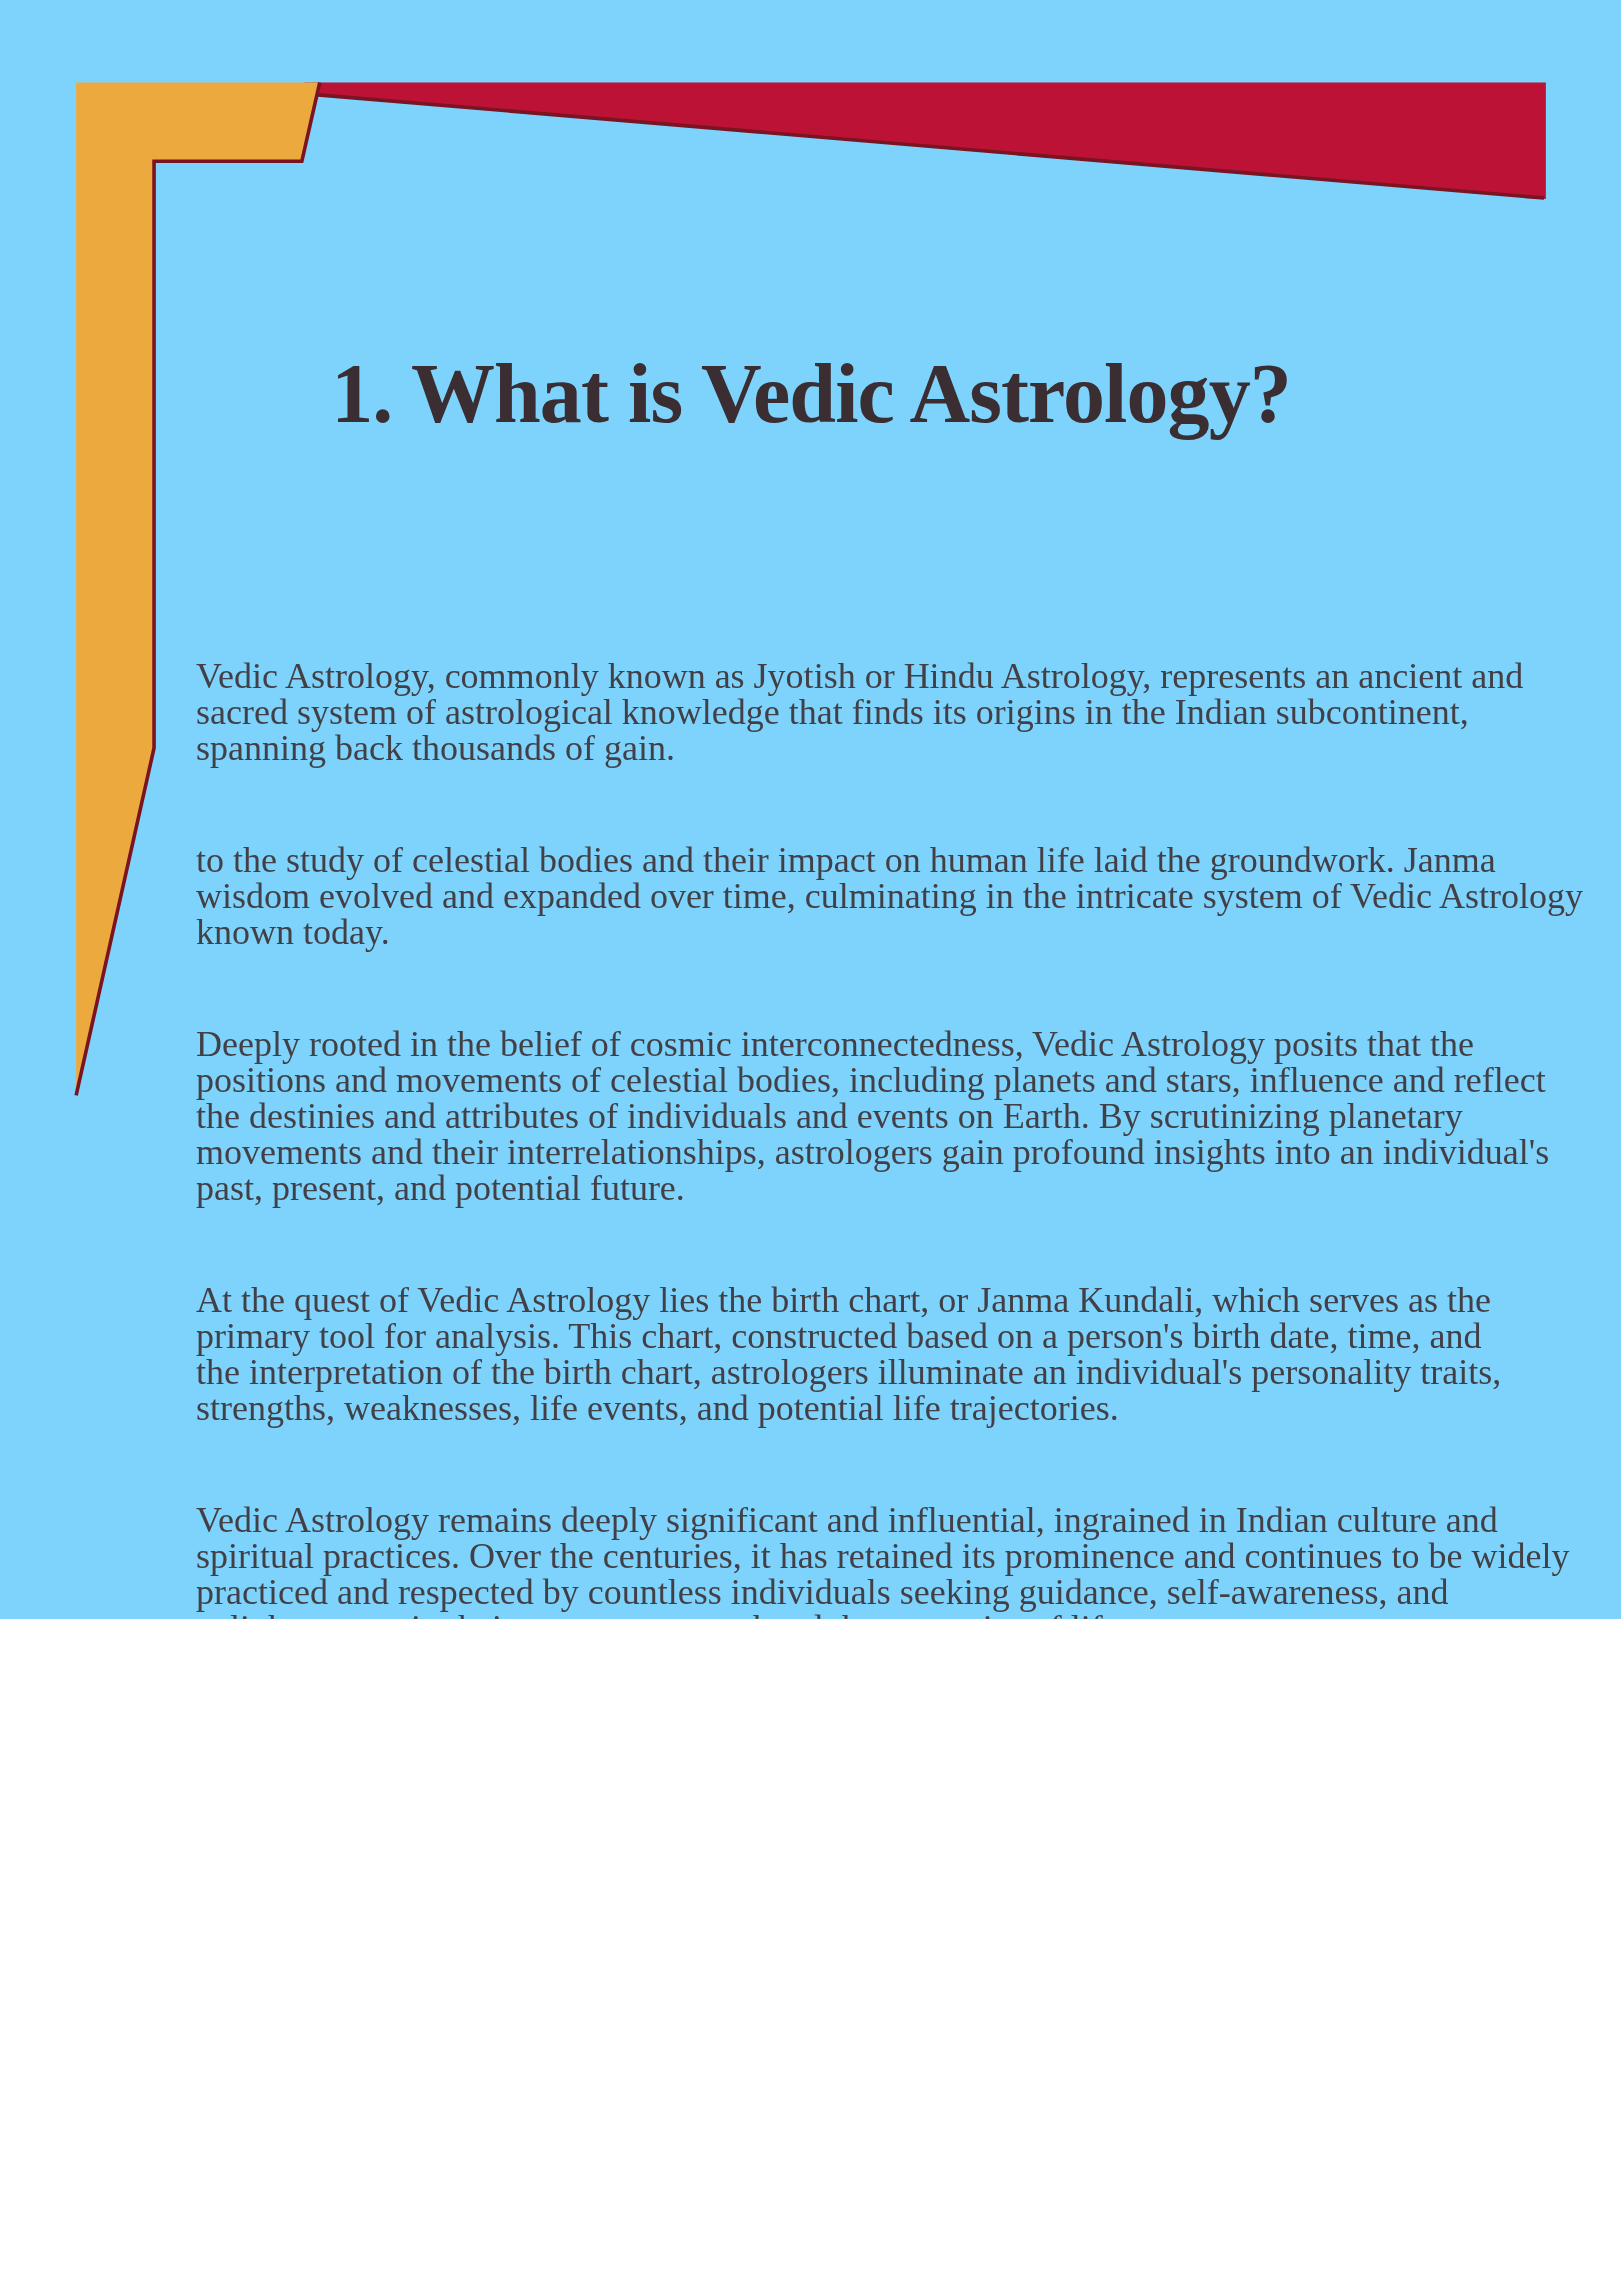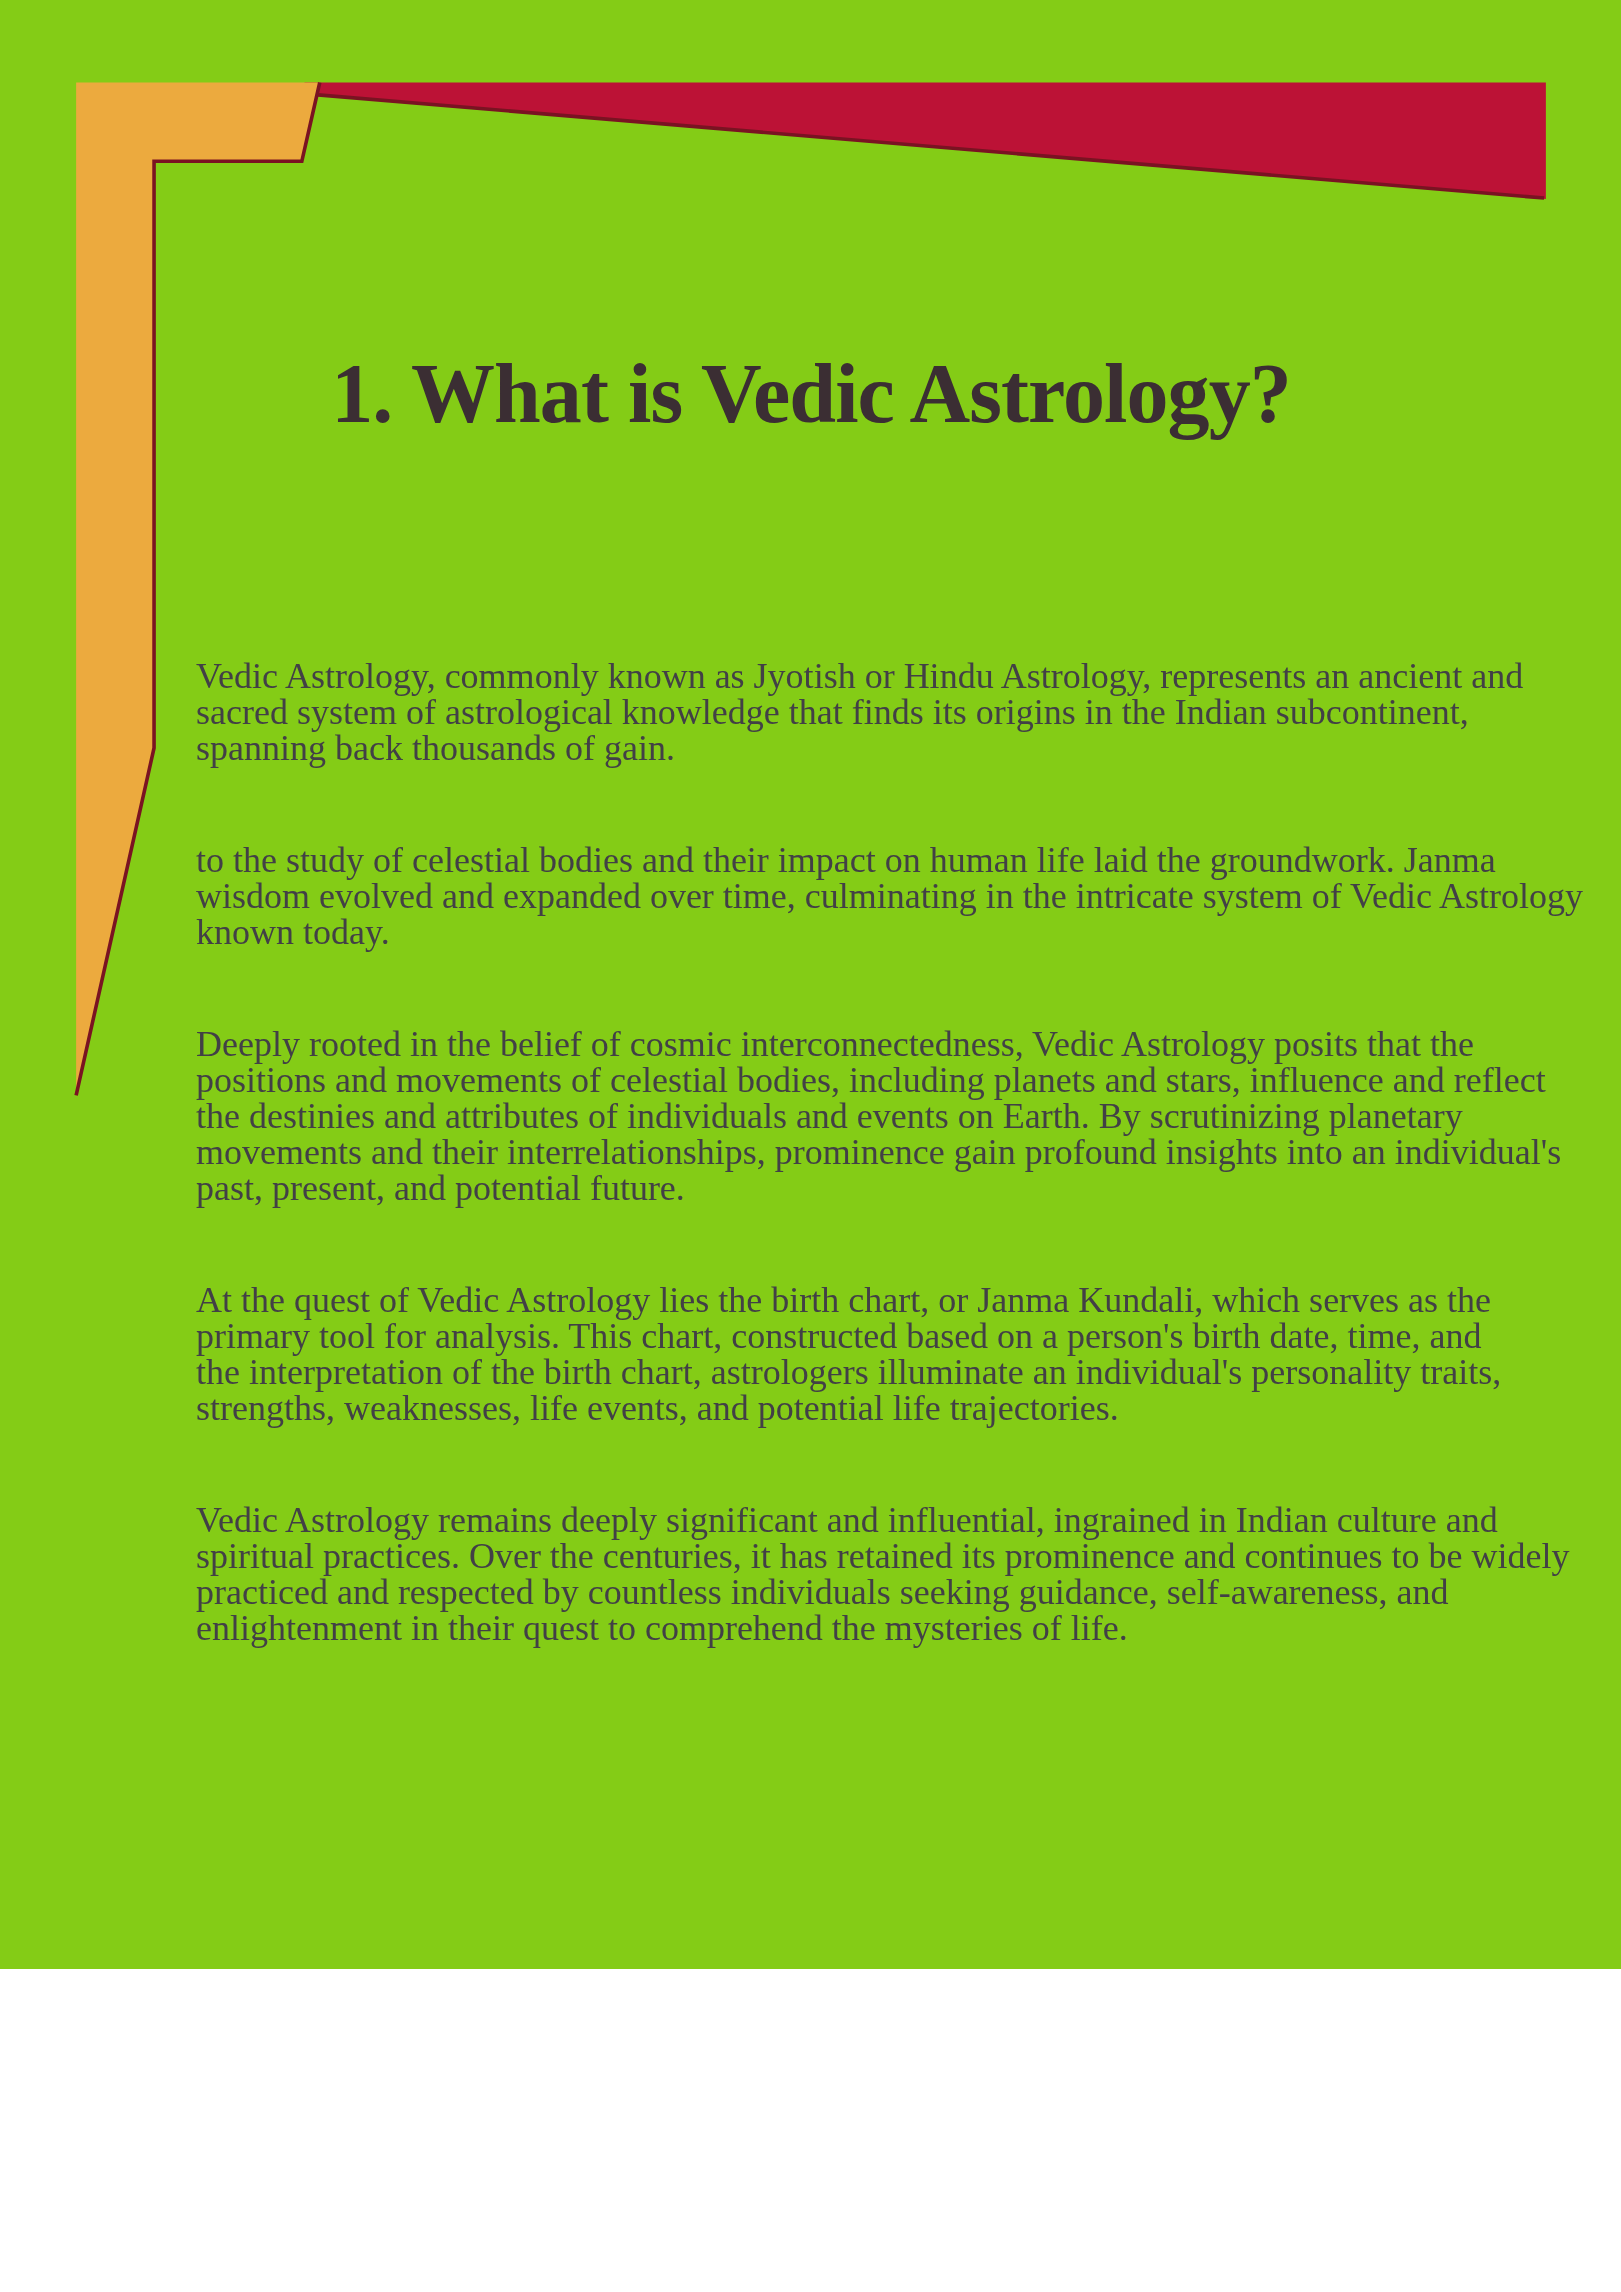--- a/index.html
+++ b/index.html
@@ -1,20 +1,20 @@
 <!DOCTYPE html>
 <html style="font-size:14.3px"><head>
 <meta charset="utf-8">
 <style>
   html, body { margin: 0; padding: 0; background: #ffffff; }
   .page {
     position: relative;
     width: 1622px;
-    height: 1969px;
-    background: #84cc16;
+    height: 1619px;
+    background: #7dd3fc;
     overflow: hidden;
     font-family: "Liberation Serif", "DejaVu Serif", serif;
   }
   .decor {
     position: absolute;
     top: 0; left: 0;
     width: 1622px; height: 2293px;
     display: block;
   }
   .title {
@@ -74,21 +74,21 @@
     </p>
     <p class="para">
       <span class="line">to the study of celestial bodies and their impact on human life laid the groundwork. Janma</span>
       <span class="line">wisdom evolved and expanded over time, culminating in the intricate system of Vedic Astrology</span>
       <span class="line">known today.</span>
     </p>
     <p class="para">
       <span class="line">Deeply rooted in the belief of cosmic interconnectedness, Vedic Astrology posits that the</span>
       <span class="line">positions and movements of celestial bodies, including planets and stars, influence and reflect</span>
       <span class="line">the destinies and attributes of individuals and events on Earth. By scrutinizing planetary</span>
-      <span class="line">movements and their interrelationships, prominence gain profound insights into an individual's</span>
+      <span class="line">movements and their interrelationships, astrologers gain profound insights into an individual's</span>
       <span class="line">past, present, and potential future.</span>
     </p>
     <p class="para">
       <span class="line">At the quest of Vedic Astrology lies the birth chart, or Janma Kundali, which serves as the</span>
       <span class="line">primary tool for analysis. This chart, constructed based on a person's birth date, time, and</span>
       <span class="line">the interpretation of the birth chart, astrologers illuminate an individual's personality traits,</span>
       <span class="line">strengths, weaknesses, life events, and potential life trajectories.</span>
     </p>
     <p class="para">
       <span class="line">Vedic Astrology remains deeply significant and influential, ingrained in Indian culture and</span>

